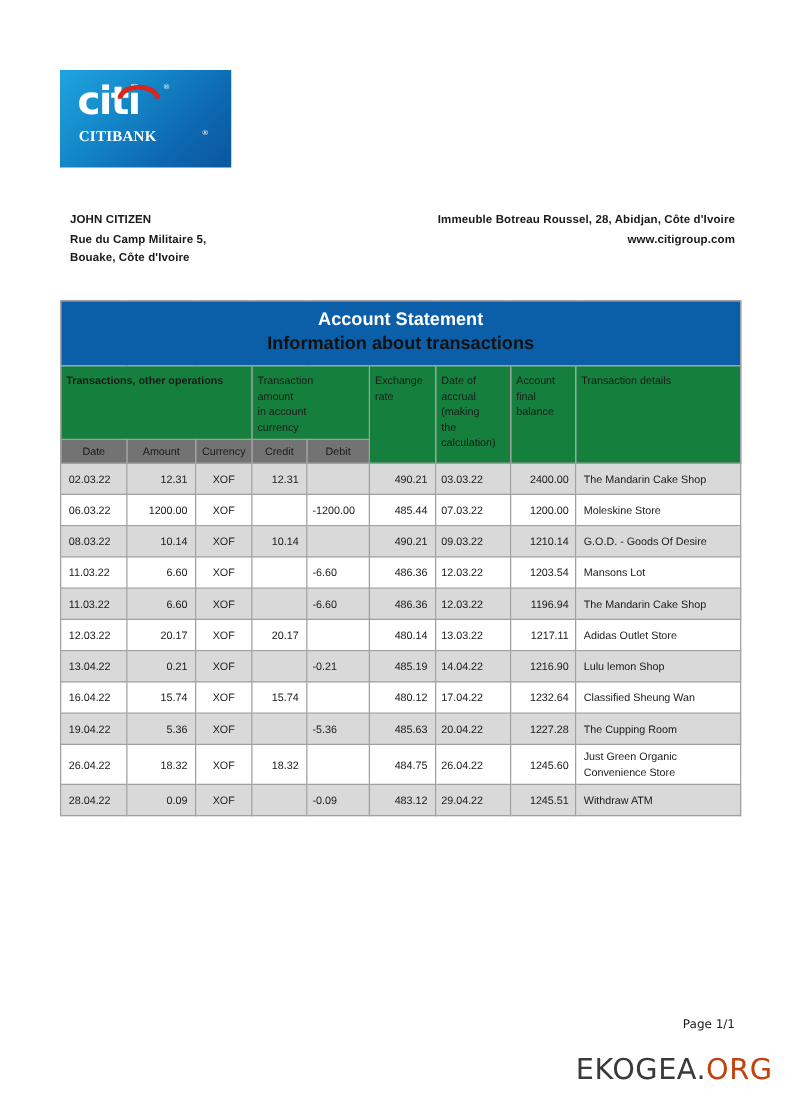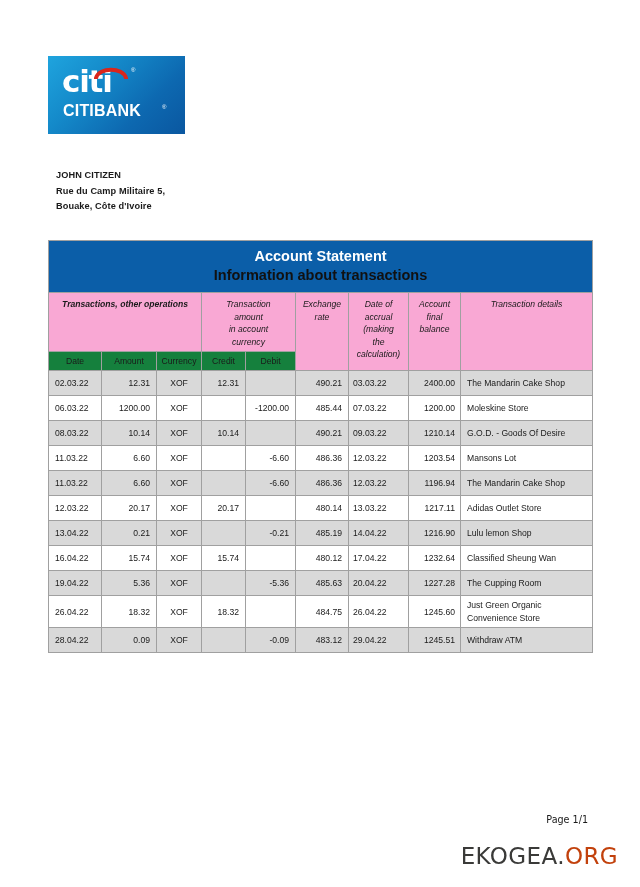--- a/index.html
+++ b/index.html
@@ -61,25 +61,25 @@
     position: absolute;
     left: 83px;
     top: 11px;
     font-size: 6px;
     color: #ffffff;
   }
   .logo-name {
     position: absolute;
     left: 15px;
     top: 47px;
-    font-size: 16px;
+    font-size: 12px;
     font-weight: bold;
     color: #ffffff;
     letter-spacing: 0.2px;
-    font-family: Liberation Sans, sans-serif;
+    font-family: Liberation Serif, serif;
     line-height: 1;
   }
   .logo-reg2 {
     position: absolute;
     left: 114px;
     top: 48px;
     font-size: 6px;
     color: #ffffff;
   }
 
@@ -142,48 +142,46 @@
   .banner .b2 {
     display: block;
     color: #111111;
     font-size: 14.5px;
     font-weight: bold;
     line-height: 19px;
   }
 
   
   .grp {
-    text-align: center;
     vertical-align: top !important;
-    background: #f9a8d4;
+    background: #15803d;
     font-size: 8.6px;
     line-height: 12.5px;
     padding-top: 5px !important;
-    font-style: italic;
   }
   .grp.bold { font-weight: bold; }
 
   
   .sub {
     text-align: center;
     font-weight: bold;
-    background: #15803d;
+    background: #737373;
     font-size: 8.8px;
     padding: 4px 2px !important;
   }
 
   
   tr.alt td { background: #d9d9d9; }
   tr.plain td { background: #ffffff; }
 
   td.c-date   { text-align: left; padding-left: 6px !important; }
   td.c-amount { text-align: right; padding-right: 6px !important; }
   td.c-curr   { text-align: center; }
   td.c-credit { text-align: right; padding-right: 6px !important; }
-  td.c-debit  { text-align: right; padding-right: 6px !important; }
+  td.c-debit  { text-align: left; padding-right: 6px !important; }
   td.c-rate   { text-align: right; padding-right: 6px !important; }
   td.c-accr   { text-align: left; padding-right: 5px !important; }
   td.c-bal    { text-align: right; padding-right: 5px !important; }
   td.c-det    { text-align: left; padding-left: 6px !important; line-height: 12.5px; }
 
   tbody td { height: 25px; }
 
   
   .page-num {
     position: absolute;
@@ -226,20 +224,22 @@
     </div>
   </div>
 
   <div class="addr-left">
     <div>JOHN CITIZEN</div>
     <div>Rue du Camp Militaire 5,</div>
     <div>Bouake, Côte d'Ivoire</div>
   </div>
 
   <div class="addr-right">
+    <div>Immeuble Botreau Roussel, 28, Abidjan, Côte d'Ivoire</div>
+    <div>www.citigroup.com</div>
   </div>
 
   <div class="table-wrap">
     <table class="stmt">
       <colgroup>
         <col style="width:53px">
         <col style="width:55px">
         <col style="width:45px">
         <col style="width:44px">
         <col style="width:50px">

